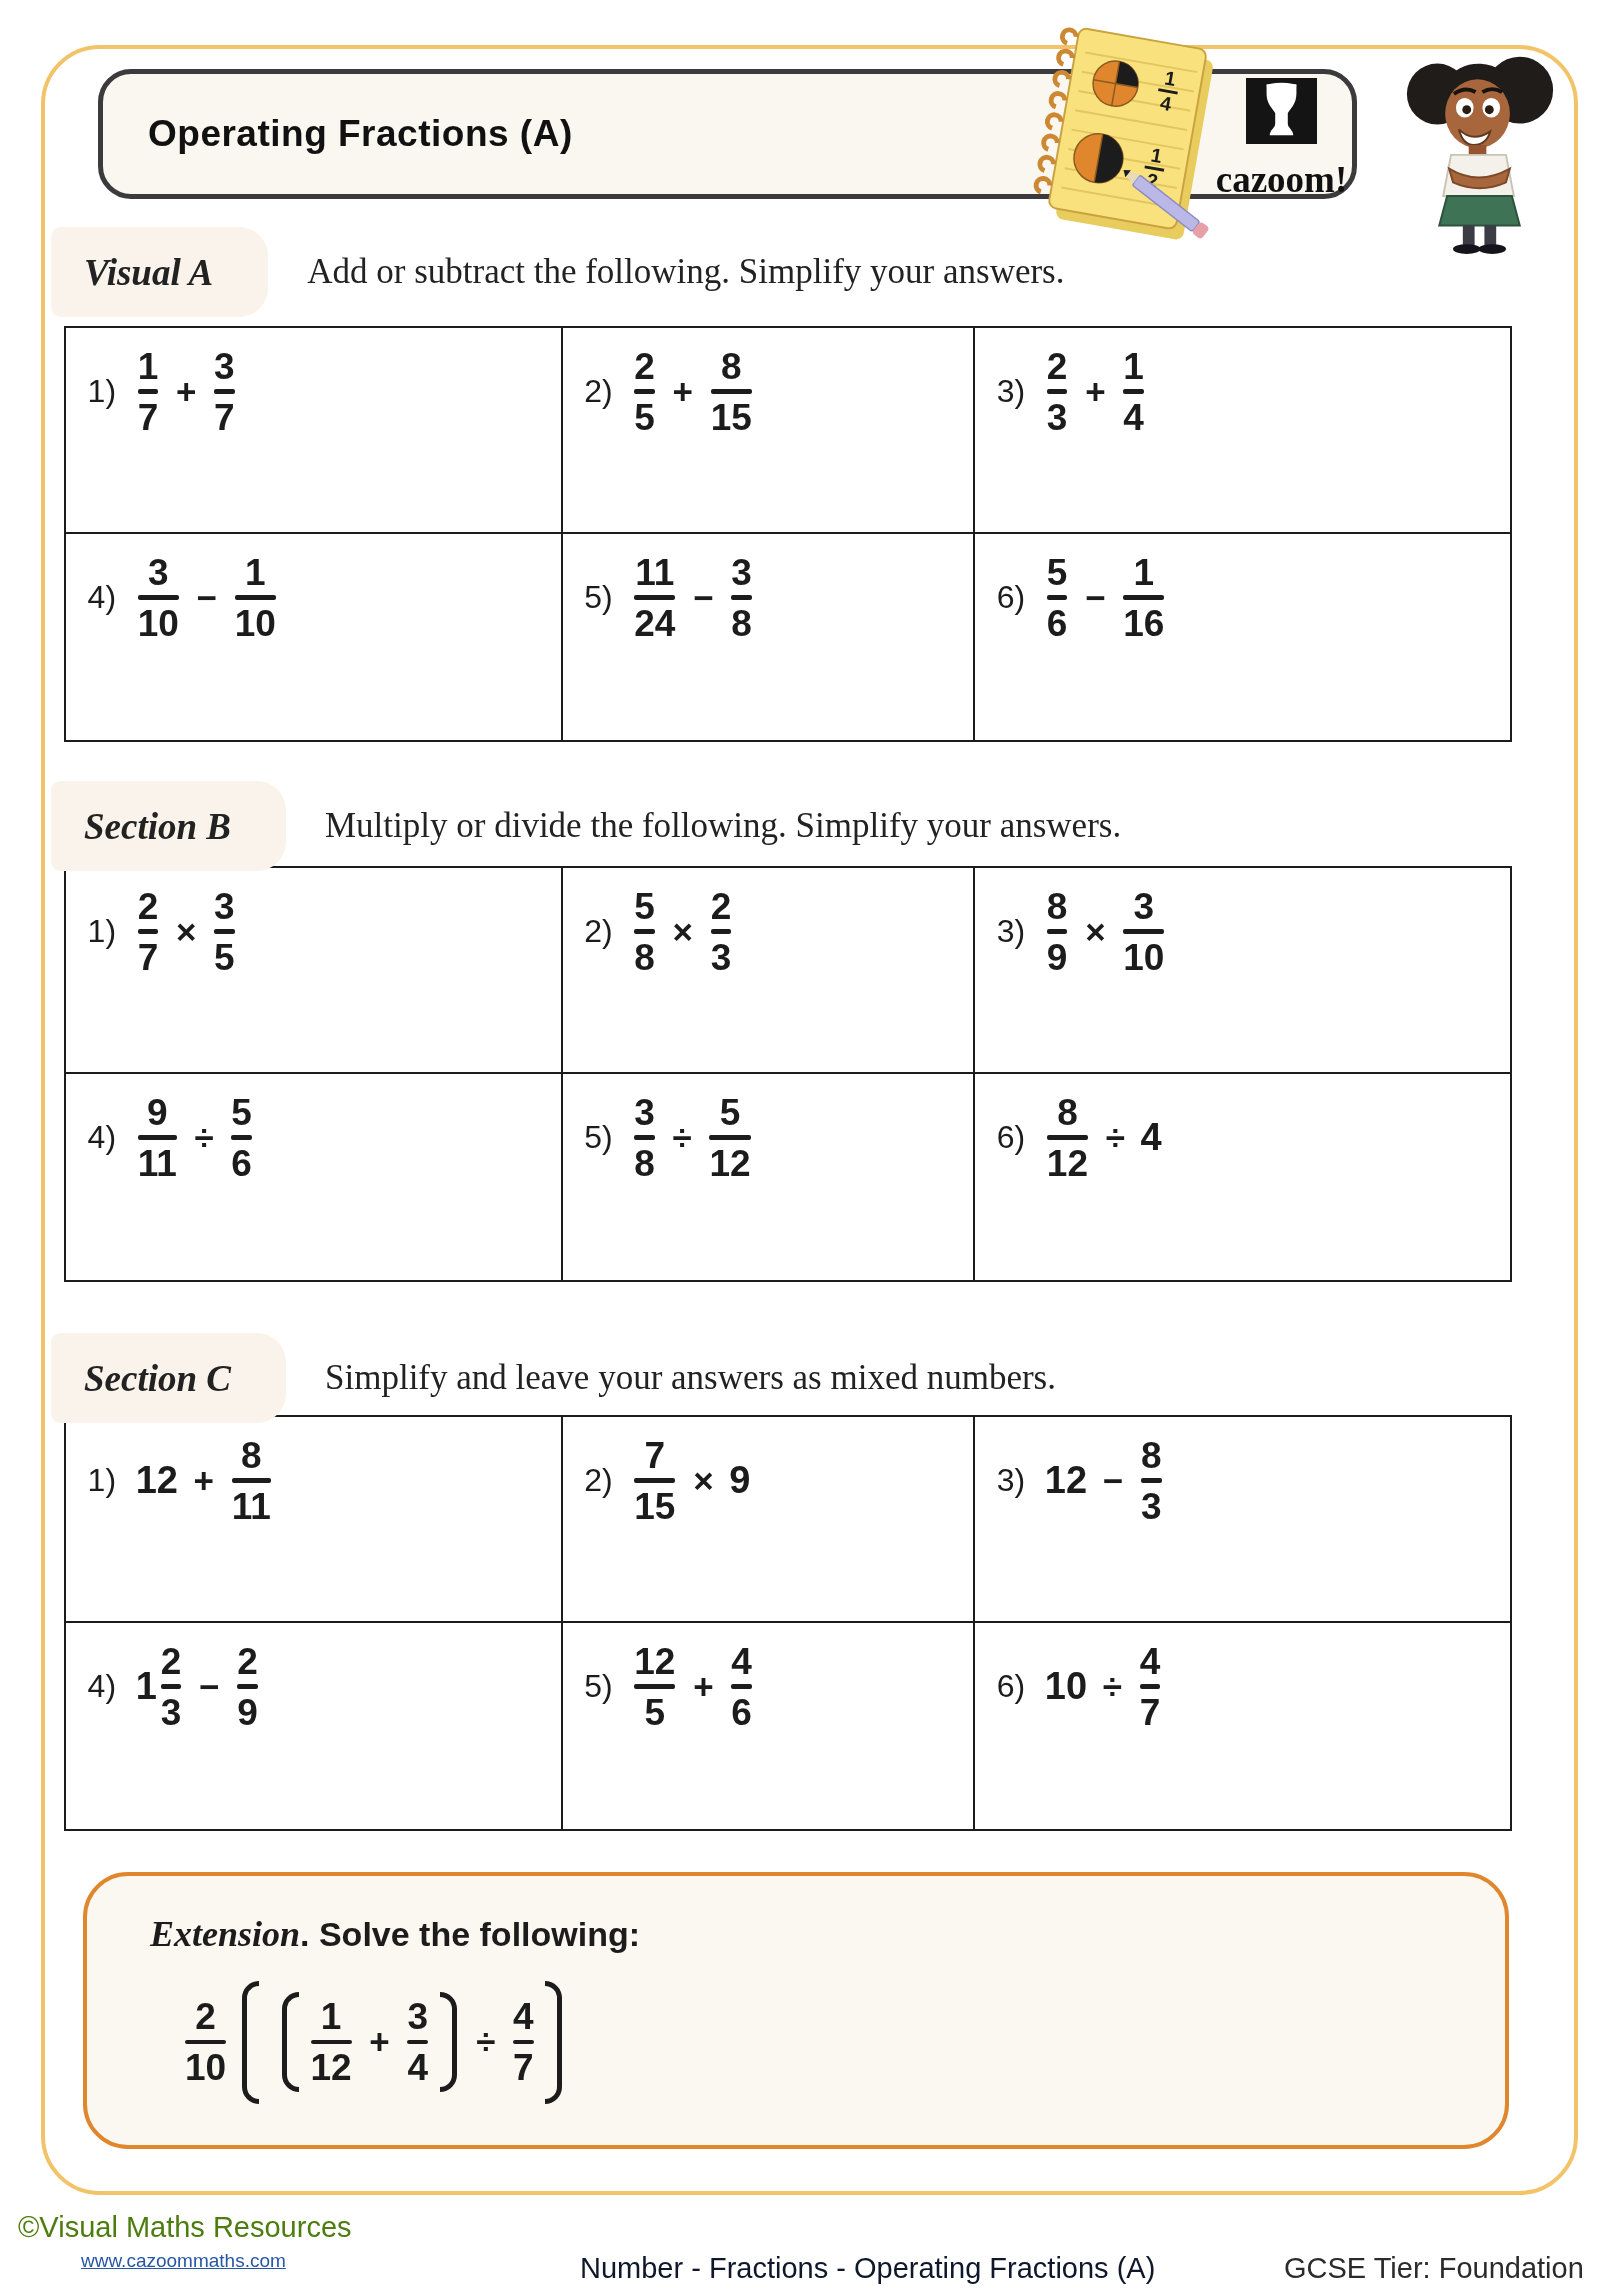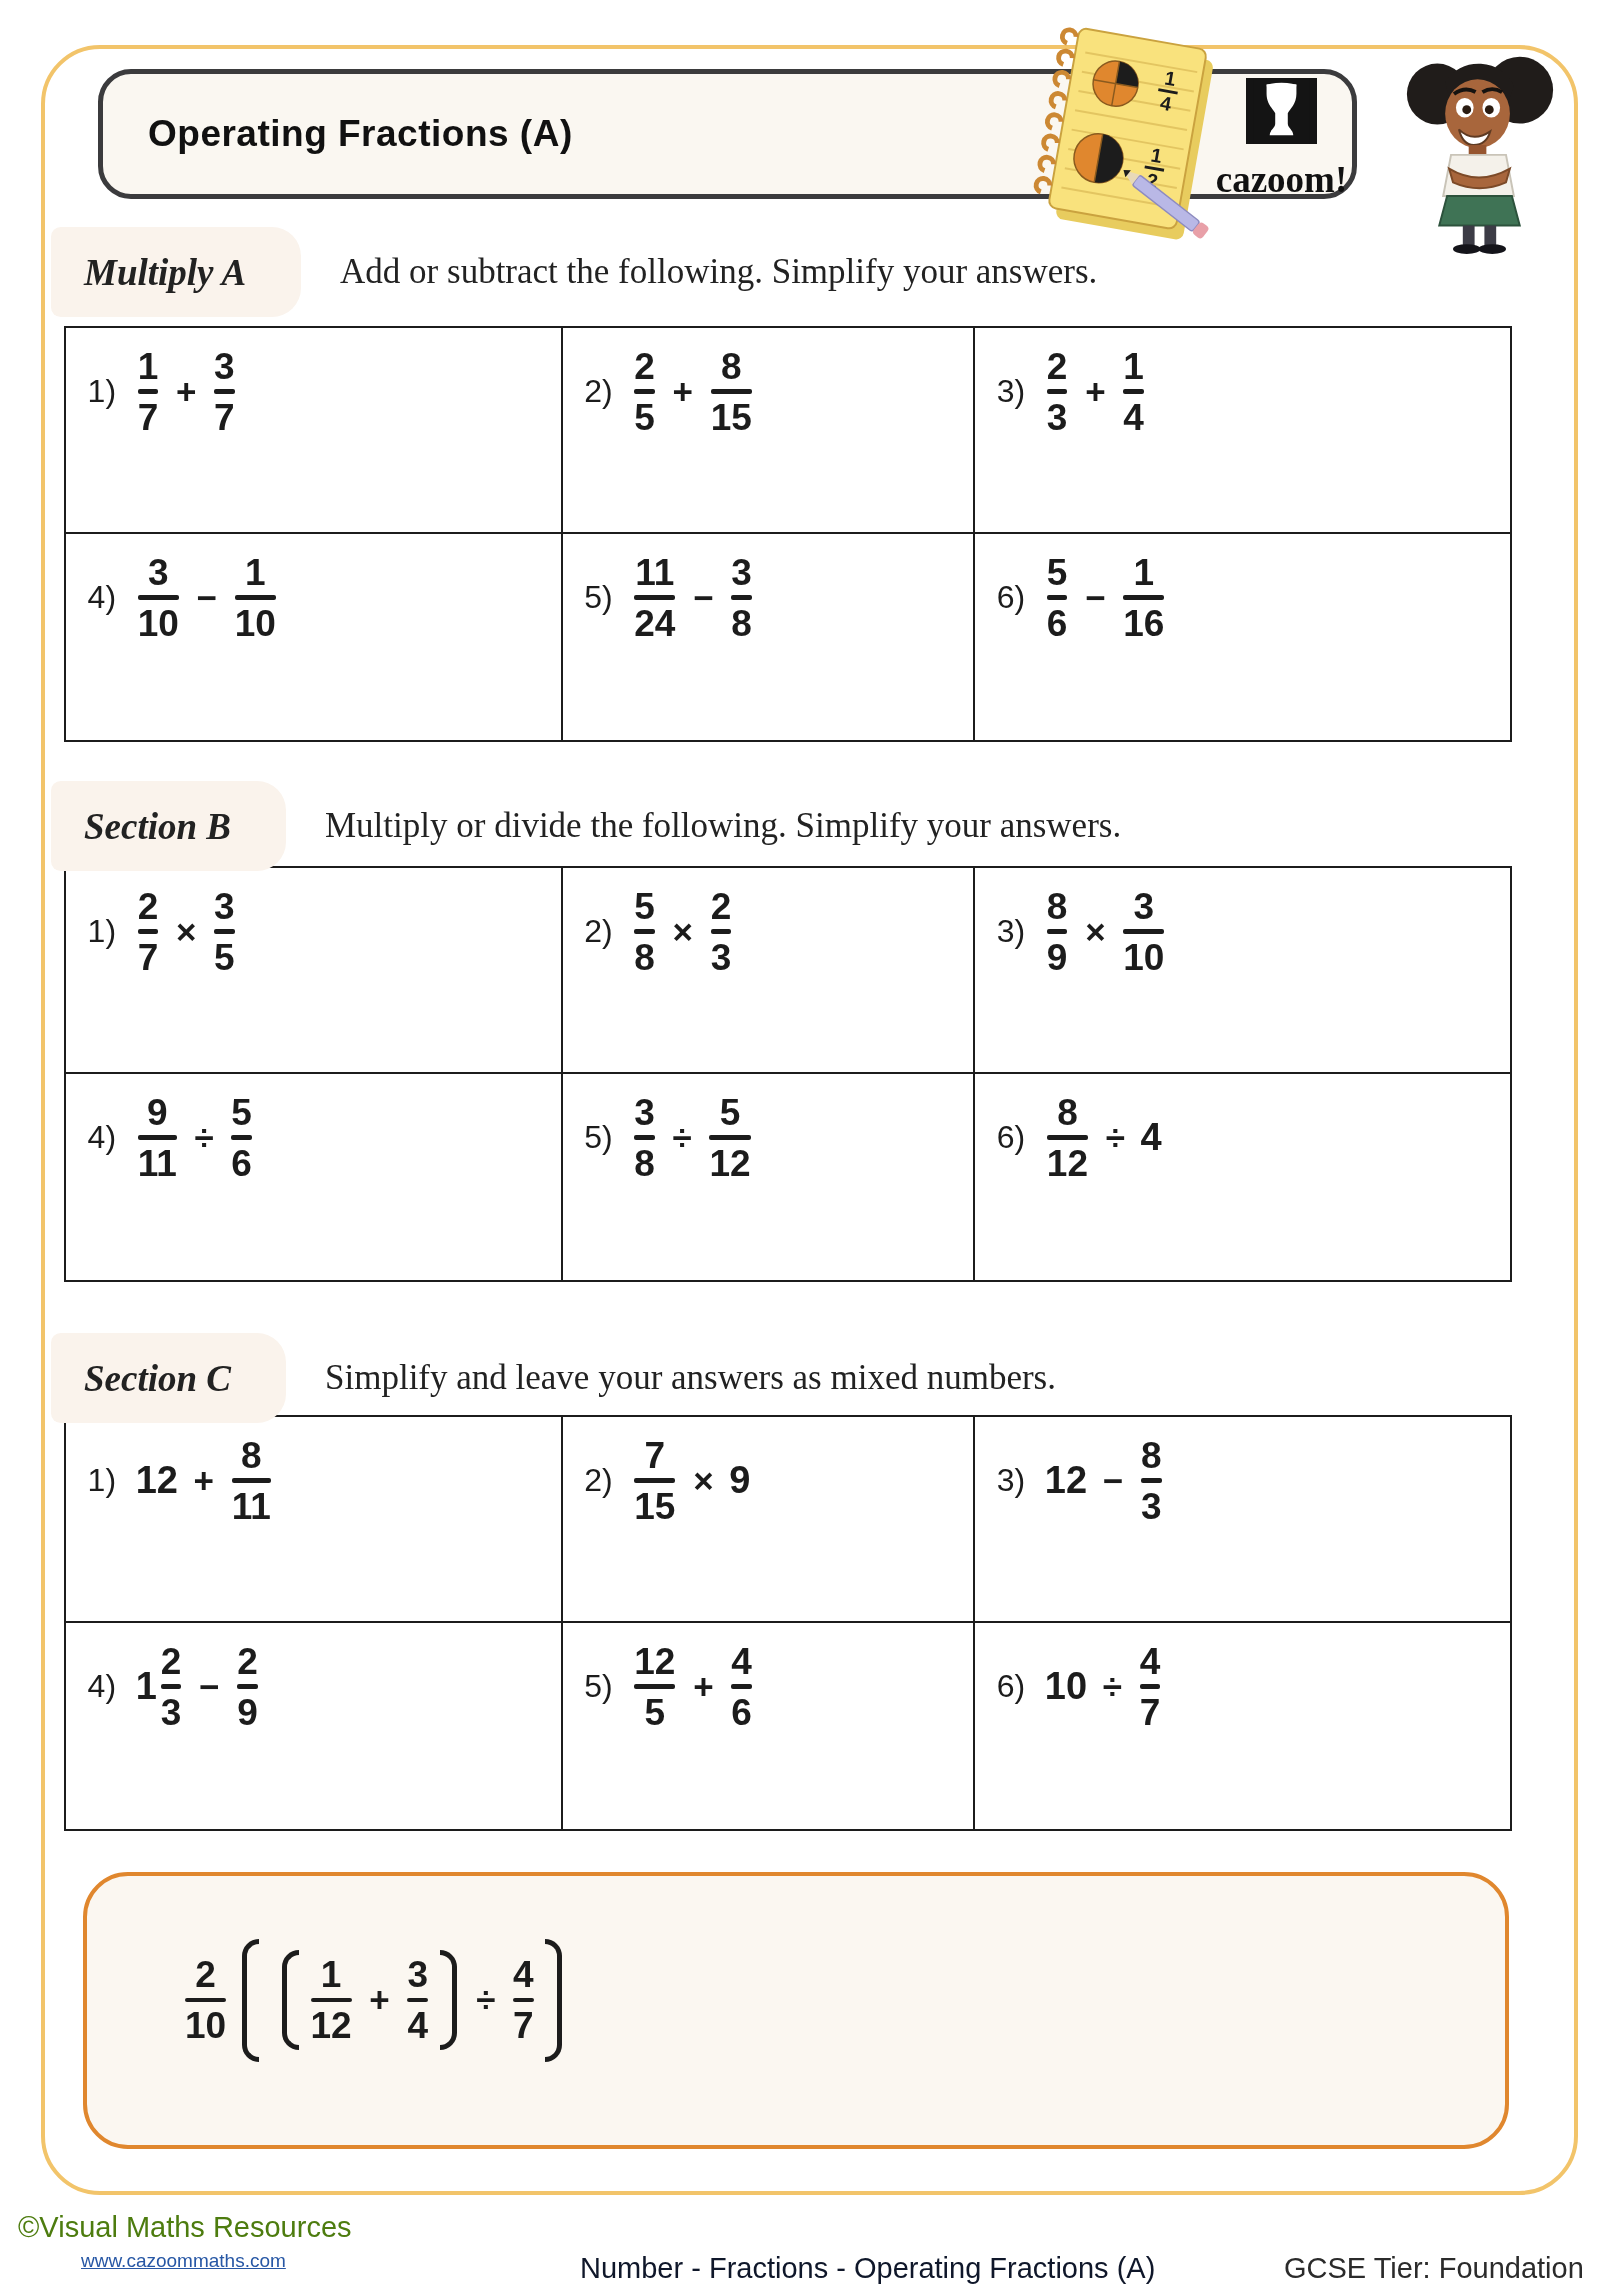--- a/index.html
+++ b/index.html
@@ -177,21 +177,21 @@
     <rect x="66" y="186" width="12" height="22" fill="#3c3c46"></rect>
     <rect x="88" y="186" width="12" height="22" fill="#3c3c46"></rect>
     <ellipse cx="70" cy="210" rx="14" ry="5" fill="#14141a"></ellipse>
     <ellipse cx="96" cy="210" rx="14" ry="5" fill="#14141a"></ellipse>
   </g>
 </svg>
 
 <section>
   <div class="sec-head" style="top:225px">
     <div class="sec-chip">
-      <span>Multiply A</span>
+      <span>Visual A</span>
     </div>
     <div class="sec-instruction">Add or subtract the following. Simplify your answers.</div>
   </div>
   <div class="problem-grid" style="top:326px">
       <div class="cell"><span class="prob">
           <span class="pnum">1)</span>
           <span class="expr">
             <span class="frac">
               <span class="fnum">1</span>
               <span class="fbar"></span>
@@ -479,20 +479,24 @@
               <span class="fnum">4</span>
               <span class="fbar"></span>
               <span class="fden">7</span>
             </span>
           </span>
         </span></div>
     </div>
 </section>
 
 <div class="extension-box">
+  <div class="ext-head">
+    <span class="ext-label">Extension</span>
+    <span class="ext-rest">. Solve the following:</span>
+  </div>
   <div class="ext-expr">
       <span class="frac">
         <span class="fnum">2</span>
         <span class="fbar"></span>
         <span class="fden">10</span>
       </span>
       <span class="brk open br-outer"></span>
       <span class="brk open br-inner"></span>
       <span class="frac">
         <span class="fnum">1</span>

